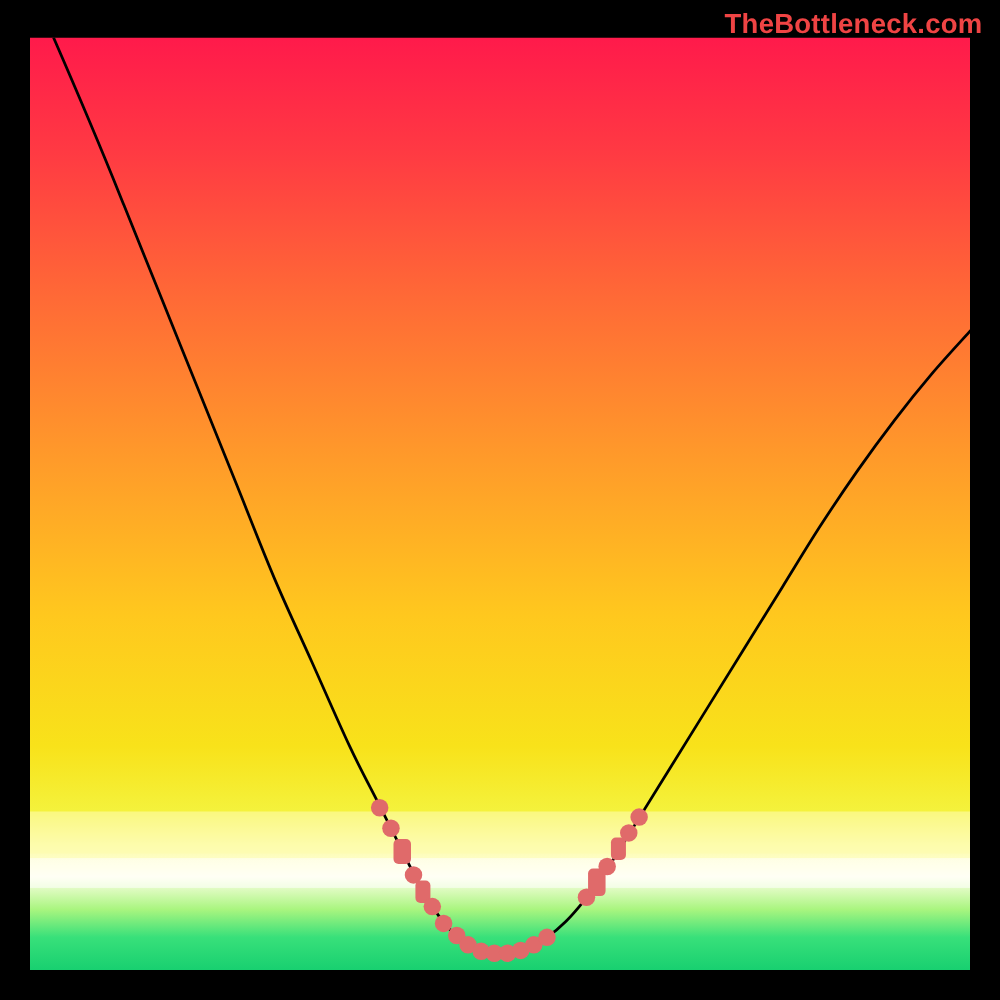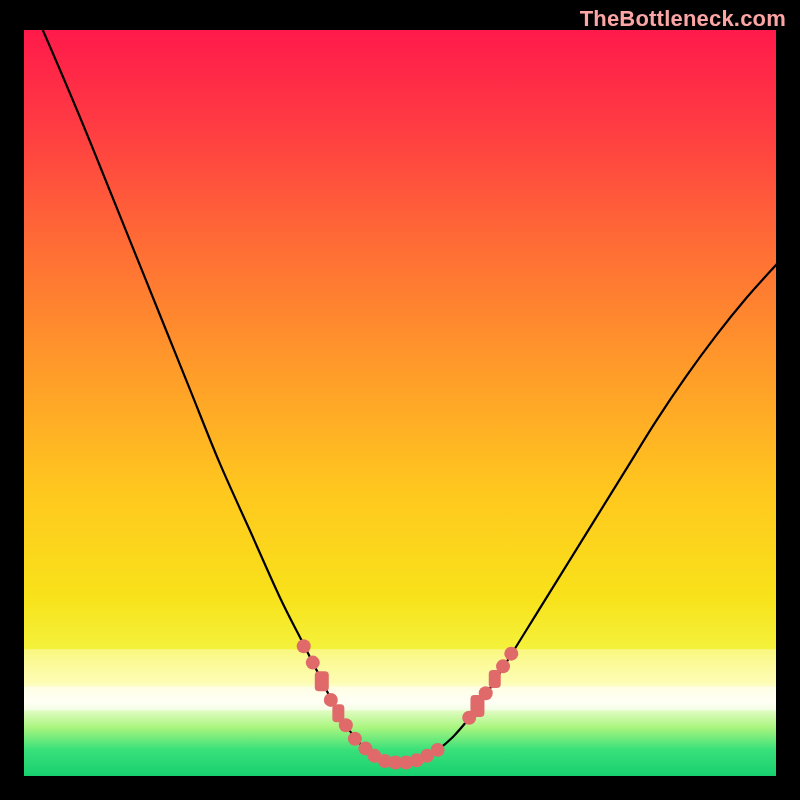--- a/index.html
+++ b/index.html
@@ -5,21 +5,21 @@
   * { margin: 0; padding: 0; box-sizing: border-box; }
   html, body { width: 800px; height: 800px; overflow: hidden; background: #000; }
   .wrap { position: relative; width: 800px; height: 800px; background: #000; }
   .attribution {
     position: absolute;
     top: 6px;
     right: 14px;
     font-family: Arial, Helvetica, sans-serif;
     font-size: 22px;
     font-weight: 600;
-    color: #fca5a5;
+    color: #ef4444;
     letter-spacing: 0.2px;
   }
   .plot {
     position: absolute;
     left: 24px;
     top: 30px;
     width: 752px;
     height: 746px;
   }
   svg { position: absolute; left: 0; top: 0; }

